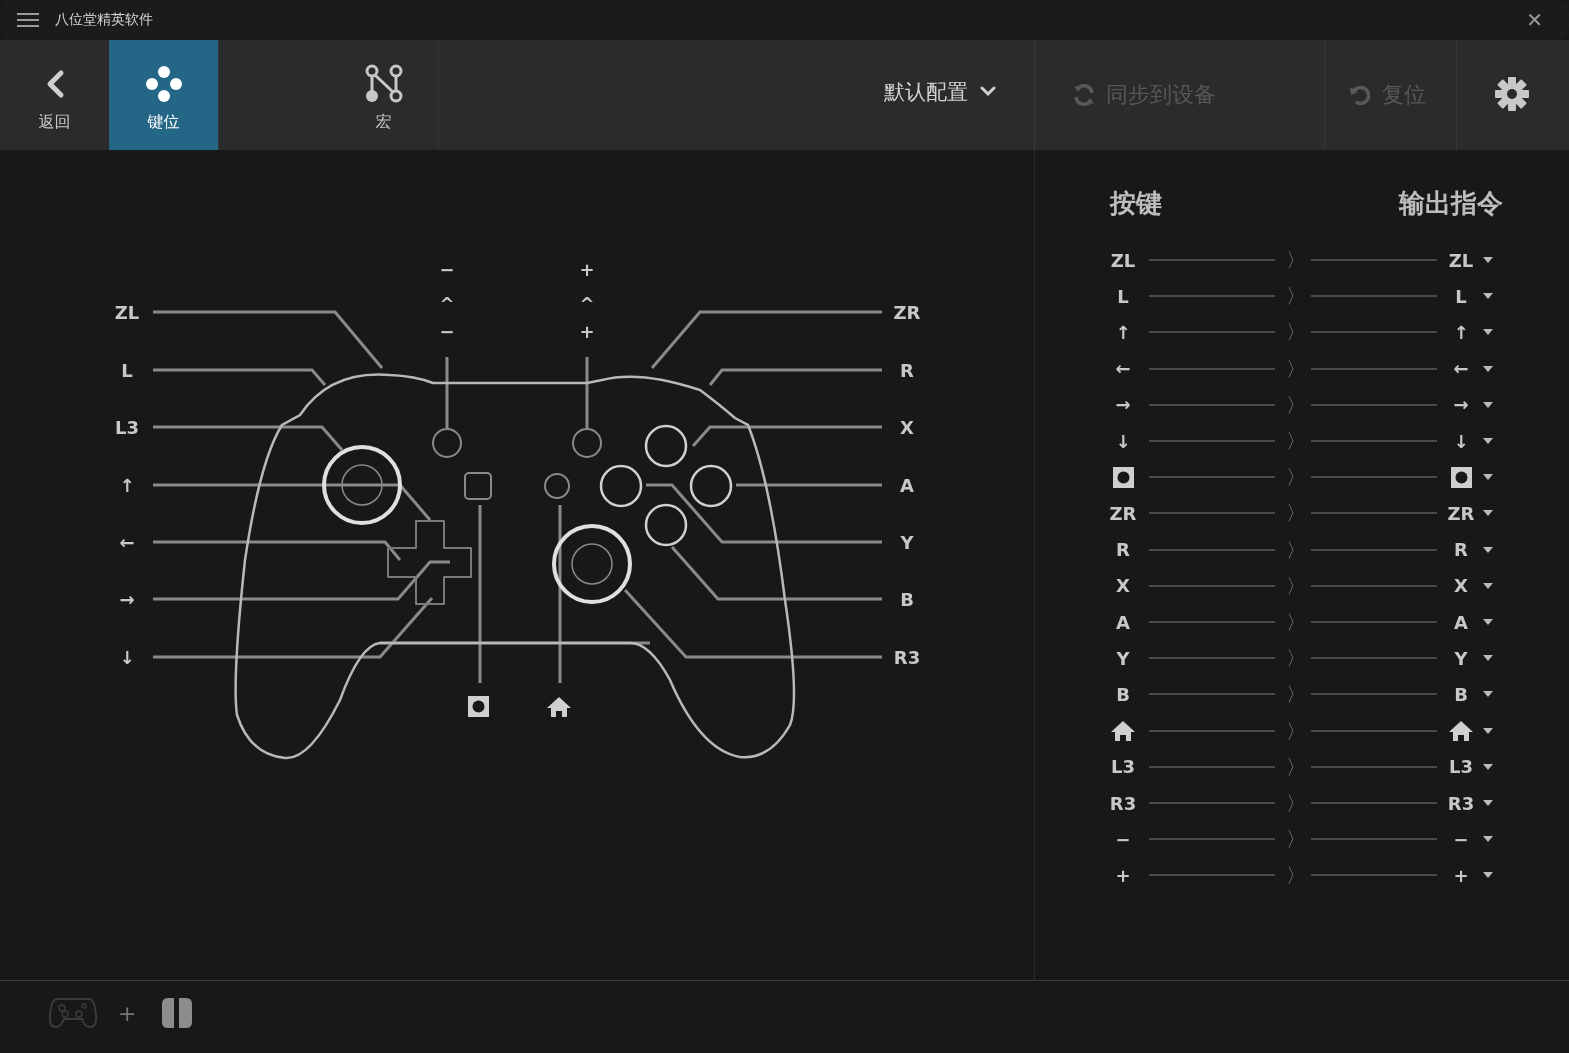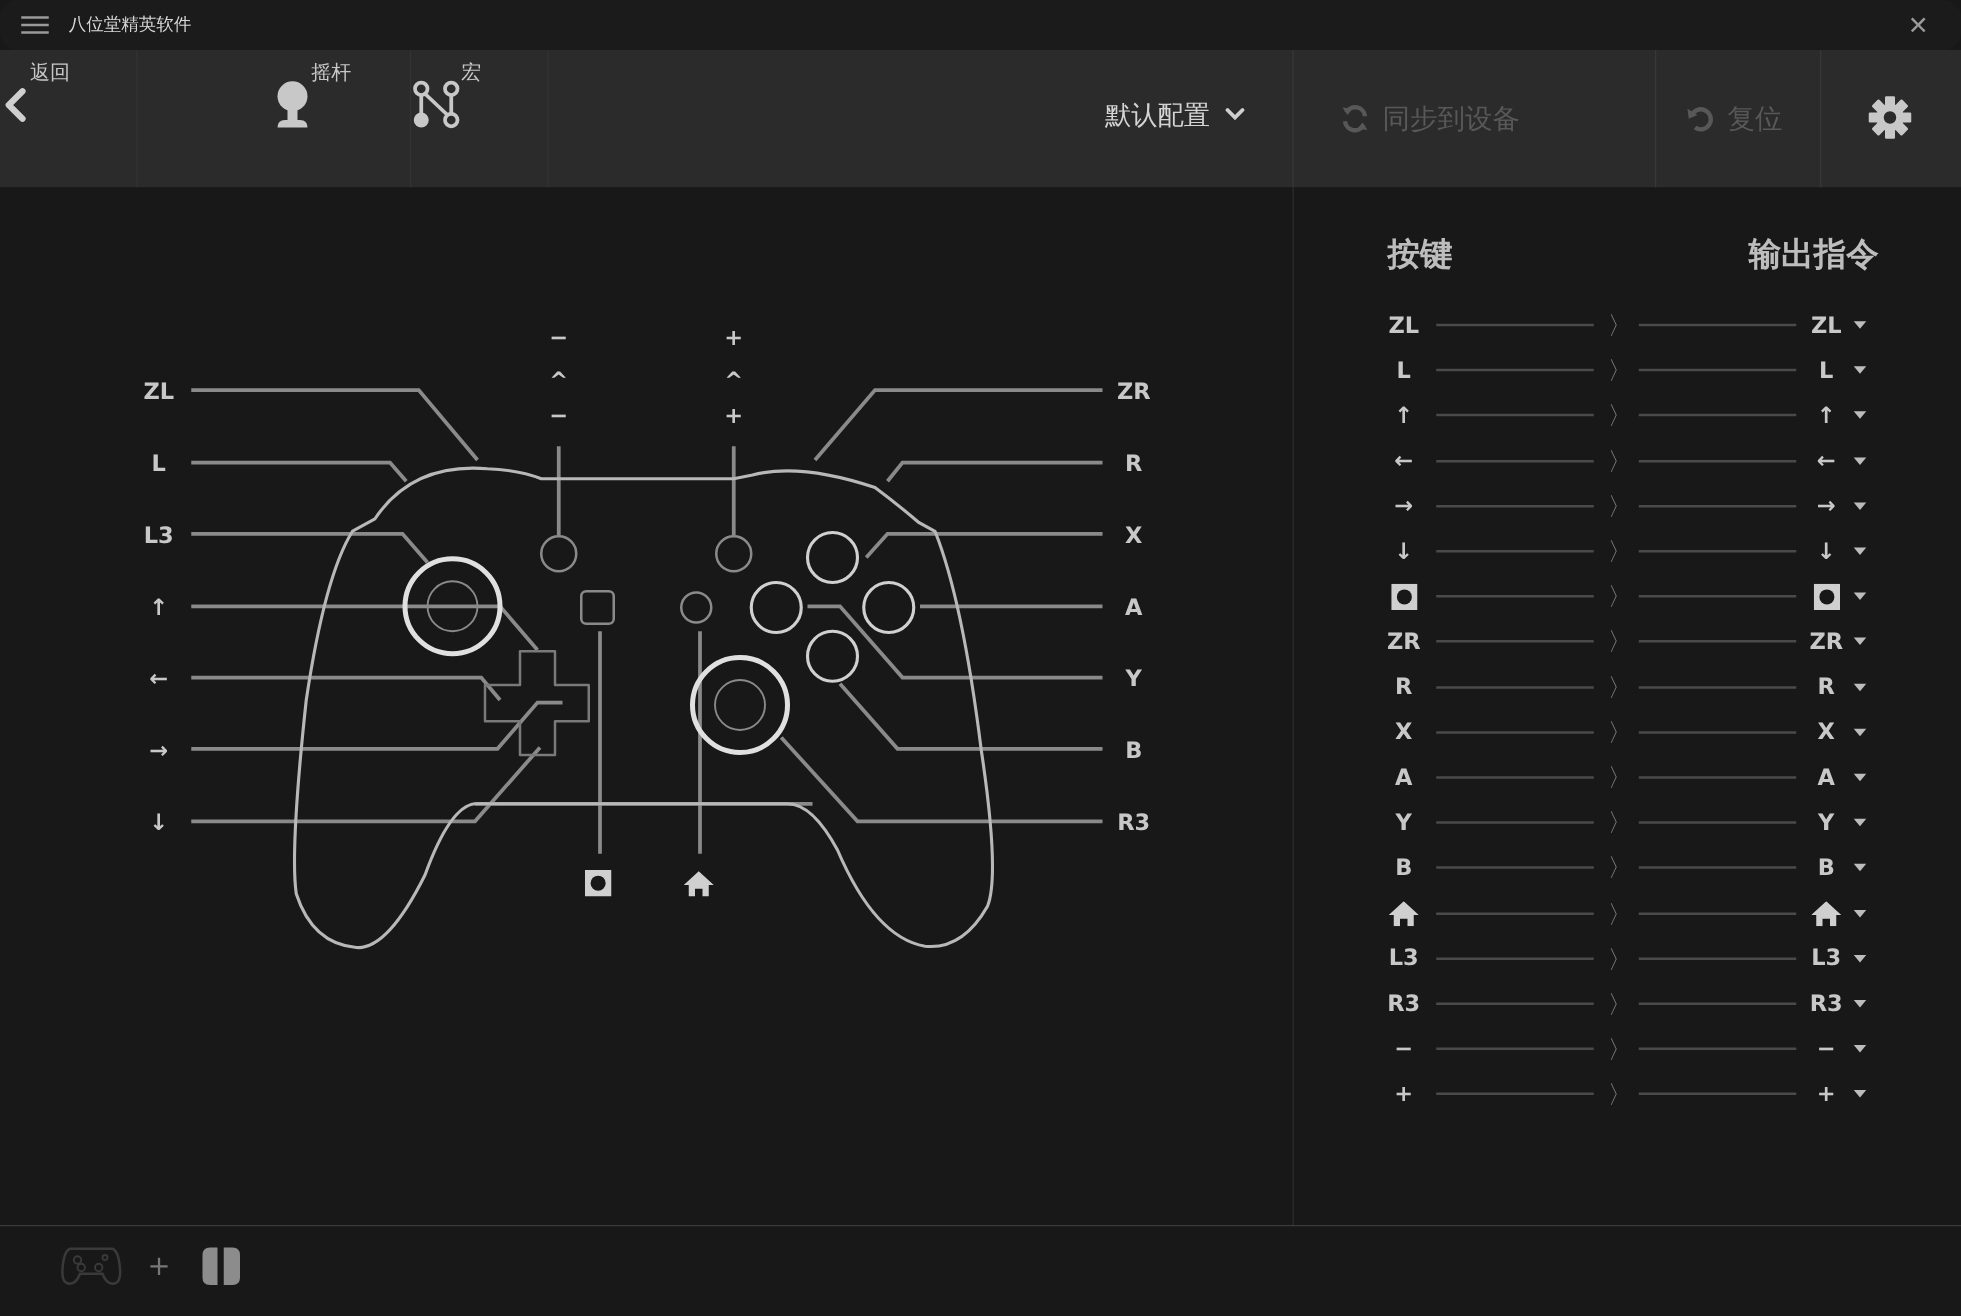--- a/index.html
+++ b/index.html
@@ -4,21 +4,21 @@
 <style>
   * { box-sizing: border-box; margin: 0; padding: 0; }
   html, body { width: 1569px; height: 1053px; overflow: hidden; background: #181818; font-family: "DejaVu Sans", "Liberation Sans", sans-serif; color: #c9c9c9; }
   .titlebar { position: absolute; left: 0; top: 0; width: 1569px; height: 40px; background: #1b1b1b; display: flex; align-items: center; border-radius: 14px; }
   .titlebar .menu { width: 22px; height: 14px; margin-left: 17px; display: flex; flex-direction: column; justify-content: space-between; cursor: pointer; }
   .titlebar .menu i { display: block; height: 2px; background: #9a9a9a; }
   .titlebar .title { margin-left: 16px; font-size: 14px; color: #d8d8d8; }
   .titlebar .close { position: absolute; right: 26px; top: 10px; font-size: 20px; color: #9a9a9a; cursor: pointer; line-height: 20px; }
 
   .toolbar { position: absolute; left: 0; top: 40px; width: 1569px; height: 110px; background: #2b2b2b; }
-  .tab { position: absolute; top: 0; height: 110px; width: 110px; display: flex; flex-direction: row; cursor: pointer; border-right: 1px solid #333; }
+  .tab { position: absolute; top: 0; height: 110px; width: 110px; display: flex; flex-direction: column; align-items: center; cursor: pointer; border-right: 1px solid #333; }
   .tab .ic { margin-top: 24px; height: 40px; display: flex; align-items: center; justify-content: center; }
   .tab .lbl { margin-top: 8px; font-size: 16px; color: #c8c8c8; }
   .tab.active { background: #246686; }
   .tab.active .lbl { color: #ffffff; }
 
   .profile { position: absolute; left: 884px; top: 38px; display: flex; align-items: flex-start; font-size: 21px; color: #d4d4d4; cursor: pointer; }
   .profile .chev { margin-left: 12px; }
   .sep { position: absolute; top: 0; width: 1px; height: 110px; background: #383838; }
   .sync { position: absolute; left: 1072px; top: 40px; display: flex; align-items: center; font-size: 22px; color: #585858; cursor: pointer; }
   .reset { position: absolute; left: 1348px; top: 40px; display: flex; align-items: center; font-size: 22px; color: #585858; cursor: pointer; }
@@ -57,29 +57,30 @@
 
 <div class="toolbar">
   <div class="tab" style="left:0">
     <div class="ic">
       <svg width="24" height="30" viewBox="0 0 24 30">
           <path d="M18 4 L7 15 L18 26" stroke="#cfcfcf" stroke-width="5" fill="none" stroke-linecap="round" stroke-linejoin="round"></path>
         </svg>
     </div>
     <div class="lbl">返回</div>
   </div>
-  <div class="tab" style="left:219px">
+  <div class="tab active" style="left:109px">
     <div class="ic">
-      <svg width="30" height="40" viewBox="0 0 30 40">
-        <circle cx="15" cy="13" r="12" fill="#c8c8c8"></circle>
-        <rect x="11" y="22" width="8" height="10" fill="#c8c8c8"></rect>
-        <path d="M3 38 Q3 32 9 32 L21 32 Q27 32 27 38 Z" fill="#c8c8c8"></path>
+      <svg width="40" height="40" viewBox="0 0 40 40">
+        <circle cx="20" cy="8" r="6" fill="#fff"></circle>
+          <circle cx="8" cy="20" r="6" fill="#fff"></circle>
+        <circle cx="32" cy="20" r="6" fill="#fff"></circle>
+          <circle cx="20" cy="32" r="6" fill="#fff"></circle>
       </svg>
     </div>
-    <div class="lbl">摇杆</div>
+    <div class="lbl">键位</div>
   </div>
   <div class="tab" style="left:329px">
     <div class="ic">
       <svg width="40" height="40" viewBox="0 0 40 40">
         <circle cx="8" cy="7" r="5" stroke="#c8c8c8" stroke-width="3" fill="none"></circle>
         <circle cx="32" cy="7" r="5" stroke="#c8c8c8" stroke-width="3" fill="none"></circle>
         <circle cx="8" cy="32" r="6" fill="#c8c8c8"></circle>
         <circle cx="32" cy="32" r="5" stroke="#c8c8c8" stroke-width="3" fill="none"></circle>
         <line x1="8" y1="12" x2="8" y2="27" stroke="#c8c8c8" stroke-width="3"></line>
         <line x1="11" y1="11" x2="29" y2="28" stroke="#c8c8c8" stroke-width="3"></line>

